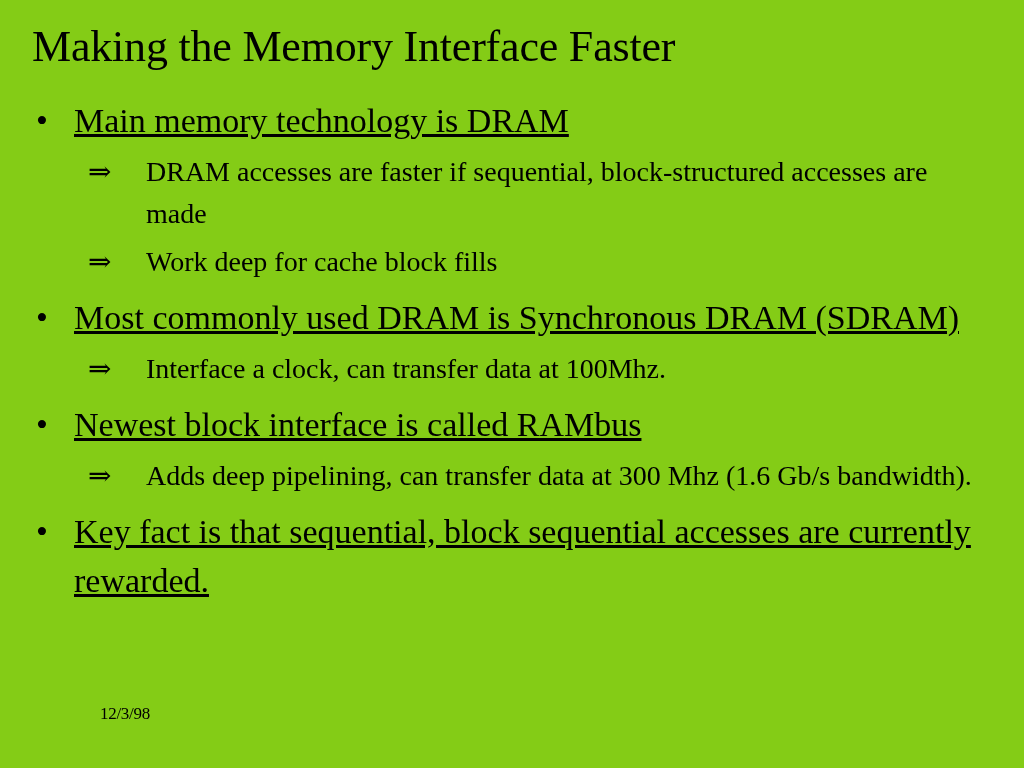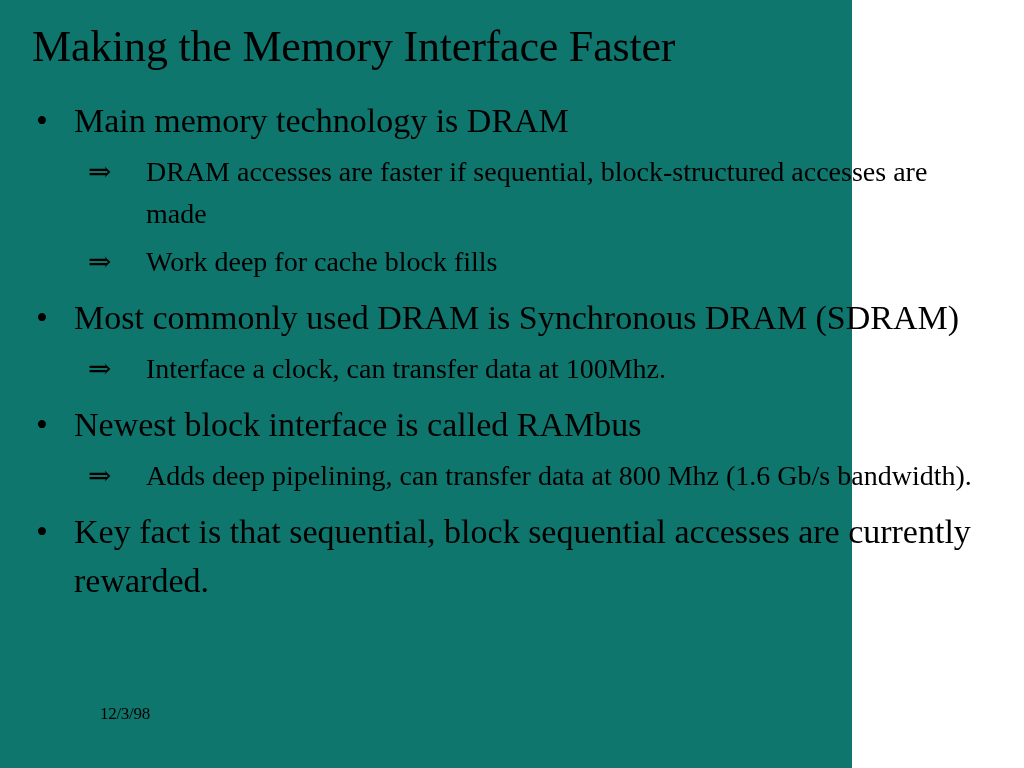--- a/index.html
+++ b/index.html
@@ -9,23 +9,23 @@
   }
   body {
     width: 1024px;
     height: 768px;
     overflow: hidden;
     font-family: "Liberation Serif", "DejaVu Serif", serif;
     color: #000000;
   }
   .slide {
     position: relative;
-    width: 852px;
+    width: 1024px;
     height: 768px;
-    background: #0f766e;
+    background: #84cc16;
   }
 
   
   .slide-title {
     position: absolute;
     left: 32px;
     top: 22px;
     width: 960px;
     font-size: 44px;
     line-height: 50px;
@@ -55,20 +55,21 @@
     left: 4px;
     top: 0;
     width: 24px;
     font-size: 34px;
     line-height: 49px;
     text-align: left;
   }
   .bullet-l1 .txt {
     display: block;
     text-indent: 0;
+    text-decoration: underline;
   }
 
   
   .bullet-l2 {
     position: relative;
     padding-left: 88px;
     font-size: 28px;
     line-height: 42px;
     margin: 0 0 2px 0;
   }
@@ -144,21 +145,21 @@
 
     <div class="bullet-l1">
       <span class="marker">•</span>
       <span class="txt">Newest block interface is called RAMbus</span>
     </div>
 
     <div class="gap-sm"></div>
 
     <div class="bullet-l2">
       <span class="marker">⇒</span>
-      <span class="txt">Adds deep pipelining, can transfer data at 800 Mhz (1.6 Gb/s bandwidth).</span>
+      <span class="txt">Adds deep pipelining, can transfer data at 300 Mhz (1.6 Gb/s bandwidth).</span>
     </div>
 
     <div class="gap-md"></div>
 
     <div class="bullet-l1">
       <span class="marker">•</span>
       <span class="txt">Key fact is that sequential, block sequential accesses are currently rewarded.</span>
     </div>
 
   </div>

